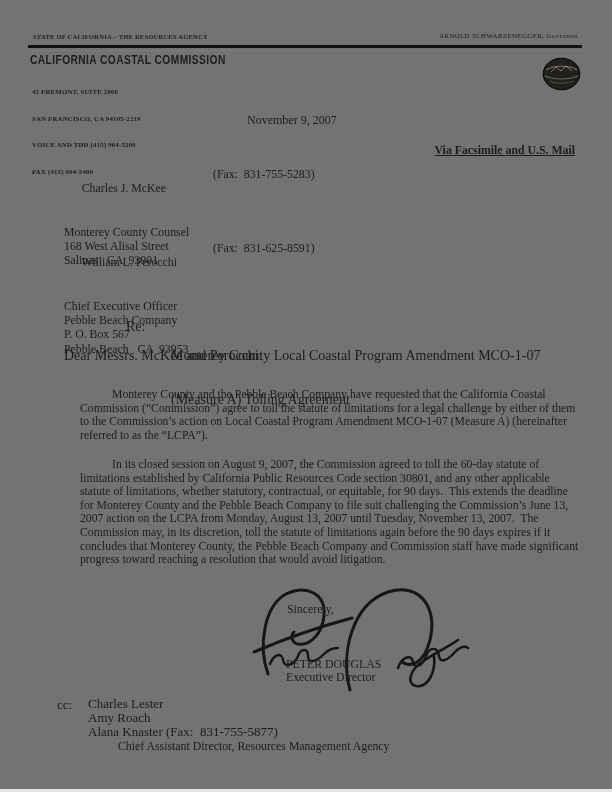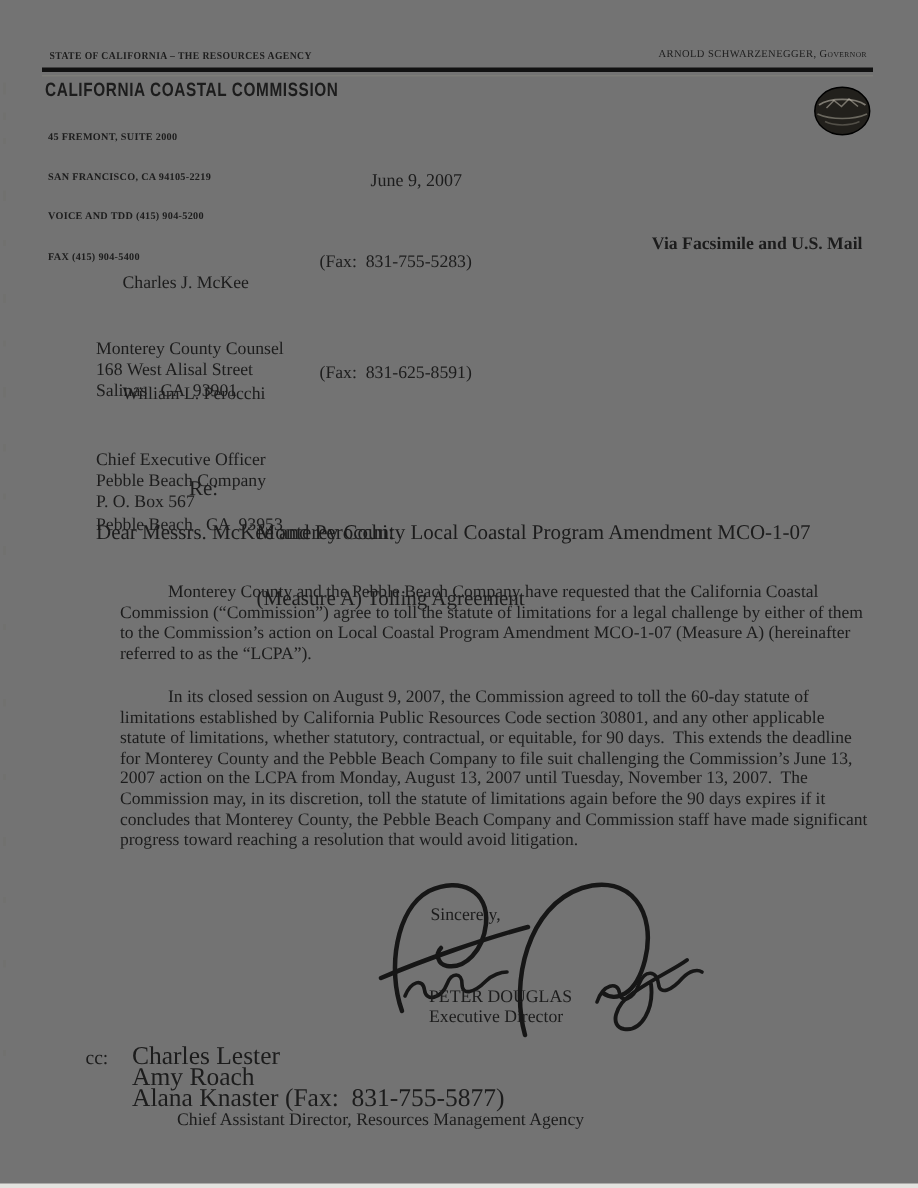--- a/index.html
+++ b/index.html
@@ -30,22 +30,22 @@
   }
   .lh-addr {
     position:absolute; left:32px; top:70px;
     font-size:6.8px; font-weight:bold; line-height:8.9px;
     letter-spacing:0.2px; white-space:pre;
   }
   .seal { position:absolute; left:541px; top:57px; }
   
   .date-line { position:absolute; left:247px; top:113px; font-size:12px; white-space:pre; }
   .via-line  {
-    position:absolute; right:37px; top:155px; font-size:11.8px; font-weight:bold;
-    white-space:pre;text-align:right;
+    position:absolute; right:37px; top:143px; font-size:11.8px; font-weight:bold;
+    text-decoration:underline; white-space:pre;text-align:right;
   }
   .recipient { position:absolute; left:64px; font-size:11.8px; line-height:14.4px; }
   .recipient .row { position:relative; white-space:pre; }
   .recipient .fax { position:absolute; left:149px; top:0; white-space:pre; }
   .recipient div  { white-space:pre; }
   .r1 { top:167px; }
   .r2 { top:241px; }
   .re-block { position:absolute; left:126px; top:320px; font-size:14px; font-weight:normal; line-height:14.6px; }
   .re-label { position:absolute; left:0; top:0; }
   .re-body  { display:block; margin-left:45px; white-space:pre; }
@@ -56,21 +56,21 @@
     white-space:pre-wrap; text-align:left;
   }
   .p1 { top:388px; }
   .p2 { top:458px; }
   
   .sincerely { position:absolute; left:287px; top:602px; font-size:11.8px; white-space:pre; }
   .signature-svg { position:absolute; left:252px; top:584px; }
   .signer-name  { position:absolute; left:286px; top:657px; font-size:11.8px; white-space:pre; }
   .signer-title { position:absolute; left:286px; top:670px; font-size:11.8px; white-space:pre; }
   .cc-label { position:absolute; left:57px; top:697px; font-size:13px; white-space:pre; }
-  .cc-names { position:absolute; left:88px; top:697px; font-size:17px; line-height:14.2px; }
+  .cc-names { position:absolute; left:88px; top:697px; font-size:13px; line-height:14.2px; }
   .cc-names div { white-space:pre; }
   .cc-title { position:absolute; left:118px; top:739px; font-size:11.8px; white-space:pre; }
   
   .smudge { position:absolute; left:2px; width:2px; background:#6f6f6a; opacity:0.45; }
   .bottom-edge { position:absolute; left:0; bottom:0; width:100%; height:3px; background:#e3e3df; }
 </style>
 </head>
 <body>
 
 <div class="page">
@@ -107,21 +107,21 @@
   </div>
   <svg class="seal" width="41" height="35" viewBox="0 0 41 35">
     <ellipse cx="20.5" cy="17" rx="18.3" ry="15.8" fill="#22201c"></ellipse>
     <ellipse cx="20.5" cy="17" rx="18.3" ry="15.8" fill="none" stroke="#000" stroke-width="1"></ellipse>
     <path d="M5,13 C12,8 29,8 36,13" stroke="#bab6aa" stroke-width="1.2" fill="none" opacity="0.6"></path>
     <path d="M4,19 C13,23 28,23 37,19" stroke="#a8a498" stroke-width="1.1" fill="none" opacity="0.55"></path>
     <path d="M10,15 L15,10 L20,14 L25,9 L31,14" stroke="#cfcabc" stroke-width="1" fill="none" opacity="0.5"></path>
     <path d="M9,24 C15,27 26,27 32,24" stroke="#8e8a7e" stroke-width="1" fill="none" opacity="0.45"></path>
   </svg>
 
-  <div class="date-line">June 9, 2007</div>
+  <div class="date-line">November 9, 2007</div>
   <div class="via-line">Via Facsimile and U.S. Mail</div>
 
   <div class="recipient r1">
     <div class="row">
       <span>Charles J. McKee</span>
       <span class="fax">(Fax:  831-755-5283)</span>
     </div>
     <div>Monterey County Counsel</div>
     <div>168 West Alisal Street</div>
     <div>Salinas   CA  93901</div>

